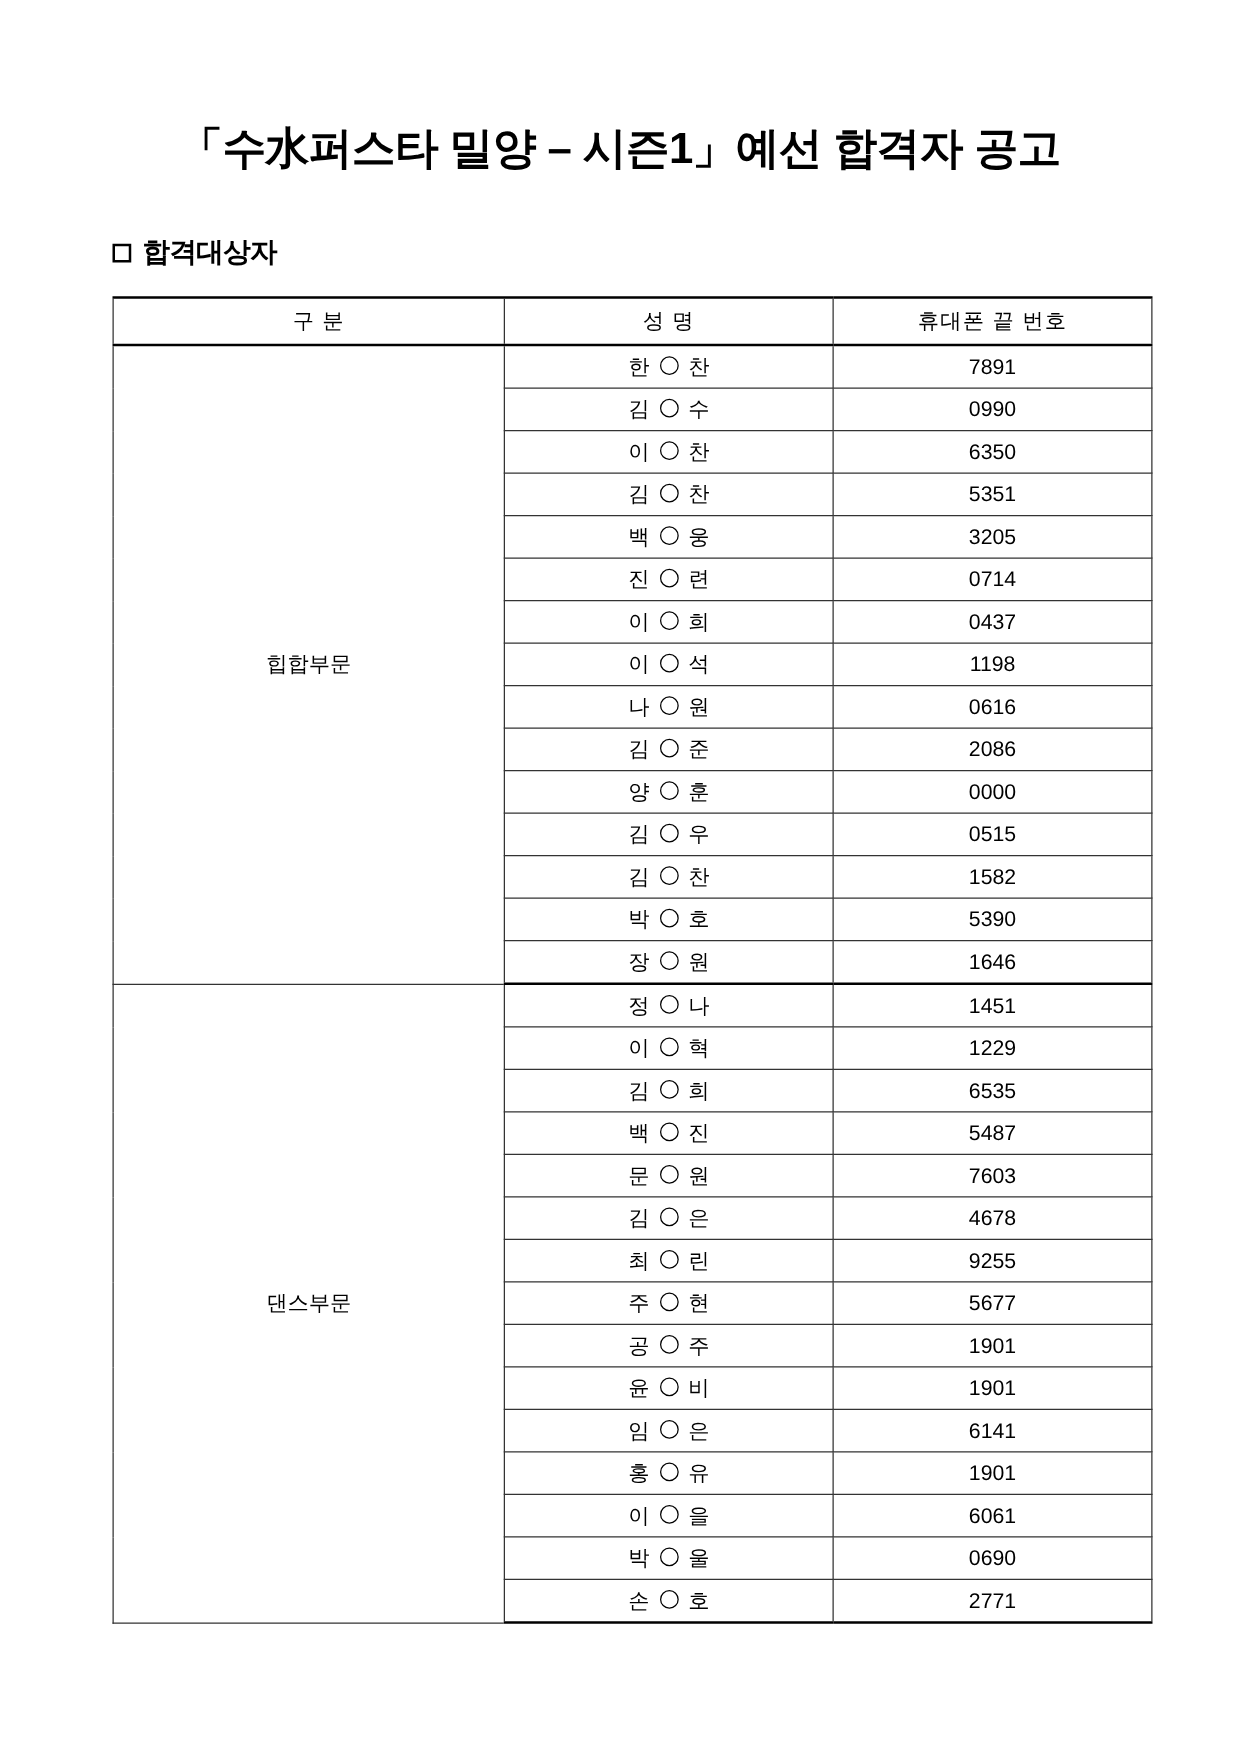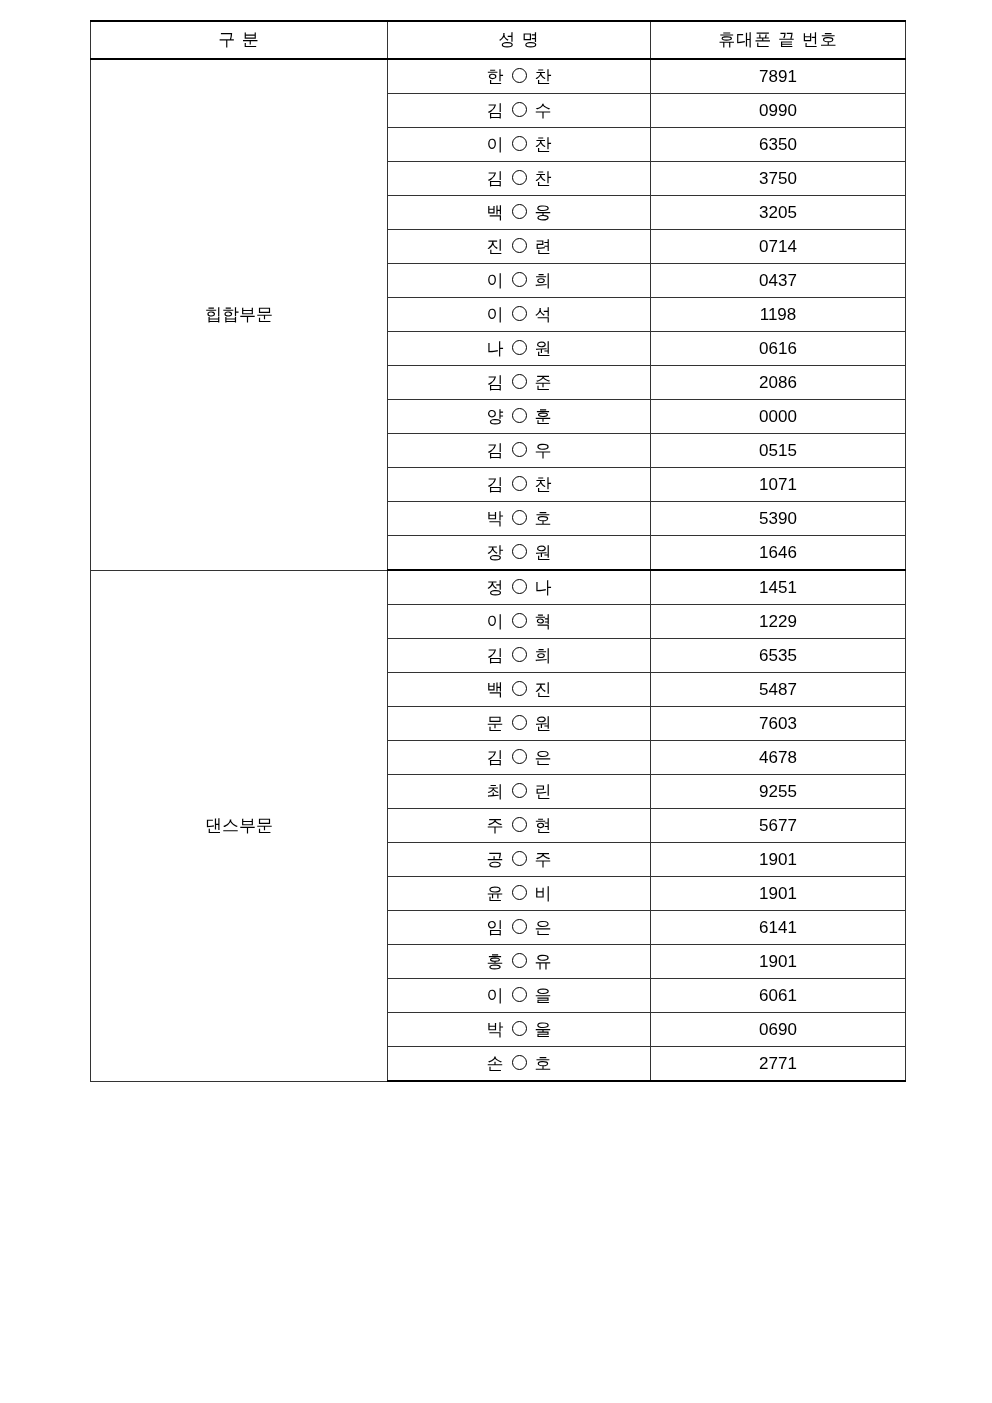--- a/index.html
+++ b/index.html
@@ -76,21 +76,21 @@
   }
   table.list thead th {
     font-weight: normal;
     font-size: 17px;
     letter-spacing: 1px;
     border-top: 2.5px solid #000;
     border-bottom: 2.5px solid #000;
     height: 36px;
     line-height: 36px;
   }
-  table.list th.col-div { width: 296px; }
+  table.list th.col-div { width: 296px; padding-left: 16px; }
   table.list th.col-name { width: 262px; }
   table.list th.col-phone { width: 254px; border-radius: 12px; }
   td.divcell {
     vertical-align: middle;
     font-size: 17px;
     border-left: 2.5px solid #000;
     border-right: 1px solid #333;
   }
   td.namecell {
     letter-spacing: 5px;
@@ -118,22 +118,27 @@
     justify-content: center;
     gap: 6px;
     letter-spacing: 0;
   }
 </style>
 </head>
 <body>
 
 <div class="page">
 
-
-
+  <h1 class="title">「수水퍼스타 밀양 – 시즌1」예선 합격자 공고</h1>
+
+
+  <div class="section-head">
+    <span class="sq"></span>
+    <span>합격대상자</span>
+  </div>
 
   <table class="list">
     <thead>
       <tr>
         <th class="col-div">구 분</th>
         <th class="col-name">성     명</th>
         <th class="col-phone">휴대폰 끝 번호</th>
       </tr>
     </thead>
     <tbody id="table-body">
@@ -161,21 +166,21 @@
               <span>찬</span>
             </span></td>
           <td class="phonecell">6350</td>
         </tr>
         <tr>
           <td class="namecell"><span class="name-wrap">
               <span>김</span>
               <span class="circle"></span>
               <span>찬</span>
             </span></td>
-          <td class="phonecell">3750</td>
+          <td class="phonecell">5351</td>
         </tr>
         <tr>
           <td class="namecell"><span class="name-wrap">
               <span>백</span>
               <span class="circle"></span>
               <span>웅</span>
             </span></td>
           <td class="phonecell">3205</td>
         </tr>
         <tr>
@@ -233,21 +238,21 @@
               <span>우</span>
             </span></td>
           <td class="phonecell">0515</td>
         </tr>
         <tr>
           <td class="namecell"><span class="name-wrap">
               <span>김</span>
               <span class="circle"></span>
               <span>찬</span>
             </span></td>
-          <td class="phonecell">1071</td>
+          <td class="phonecell">1582</td>
         </tr>
         <tr>
           <td class="namecell"><span class="name-wrap">
               <span>박</span>
               <span class="circle"></span>
               <span>호</span>
             </span></td>
           <td class="phonecell">5390</td>
         </tr>
         <tr class="group-end">

